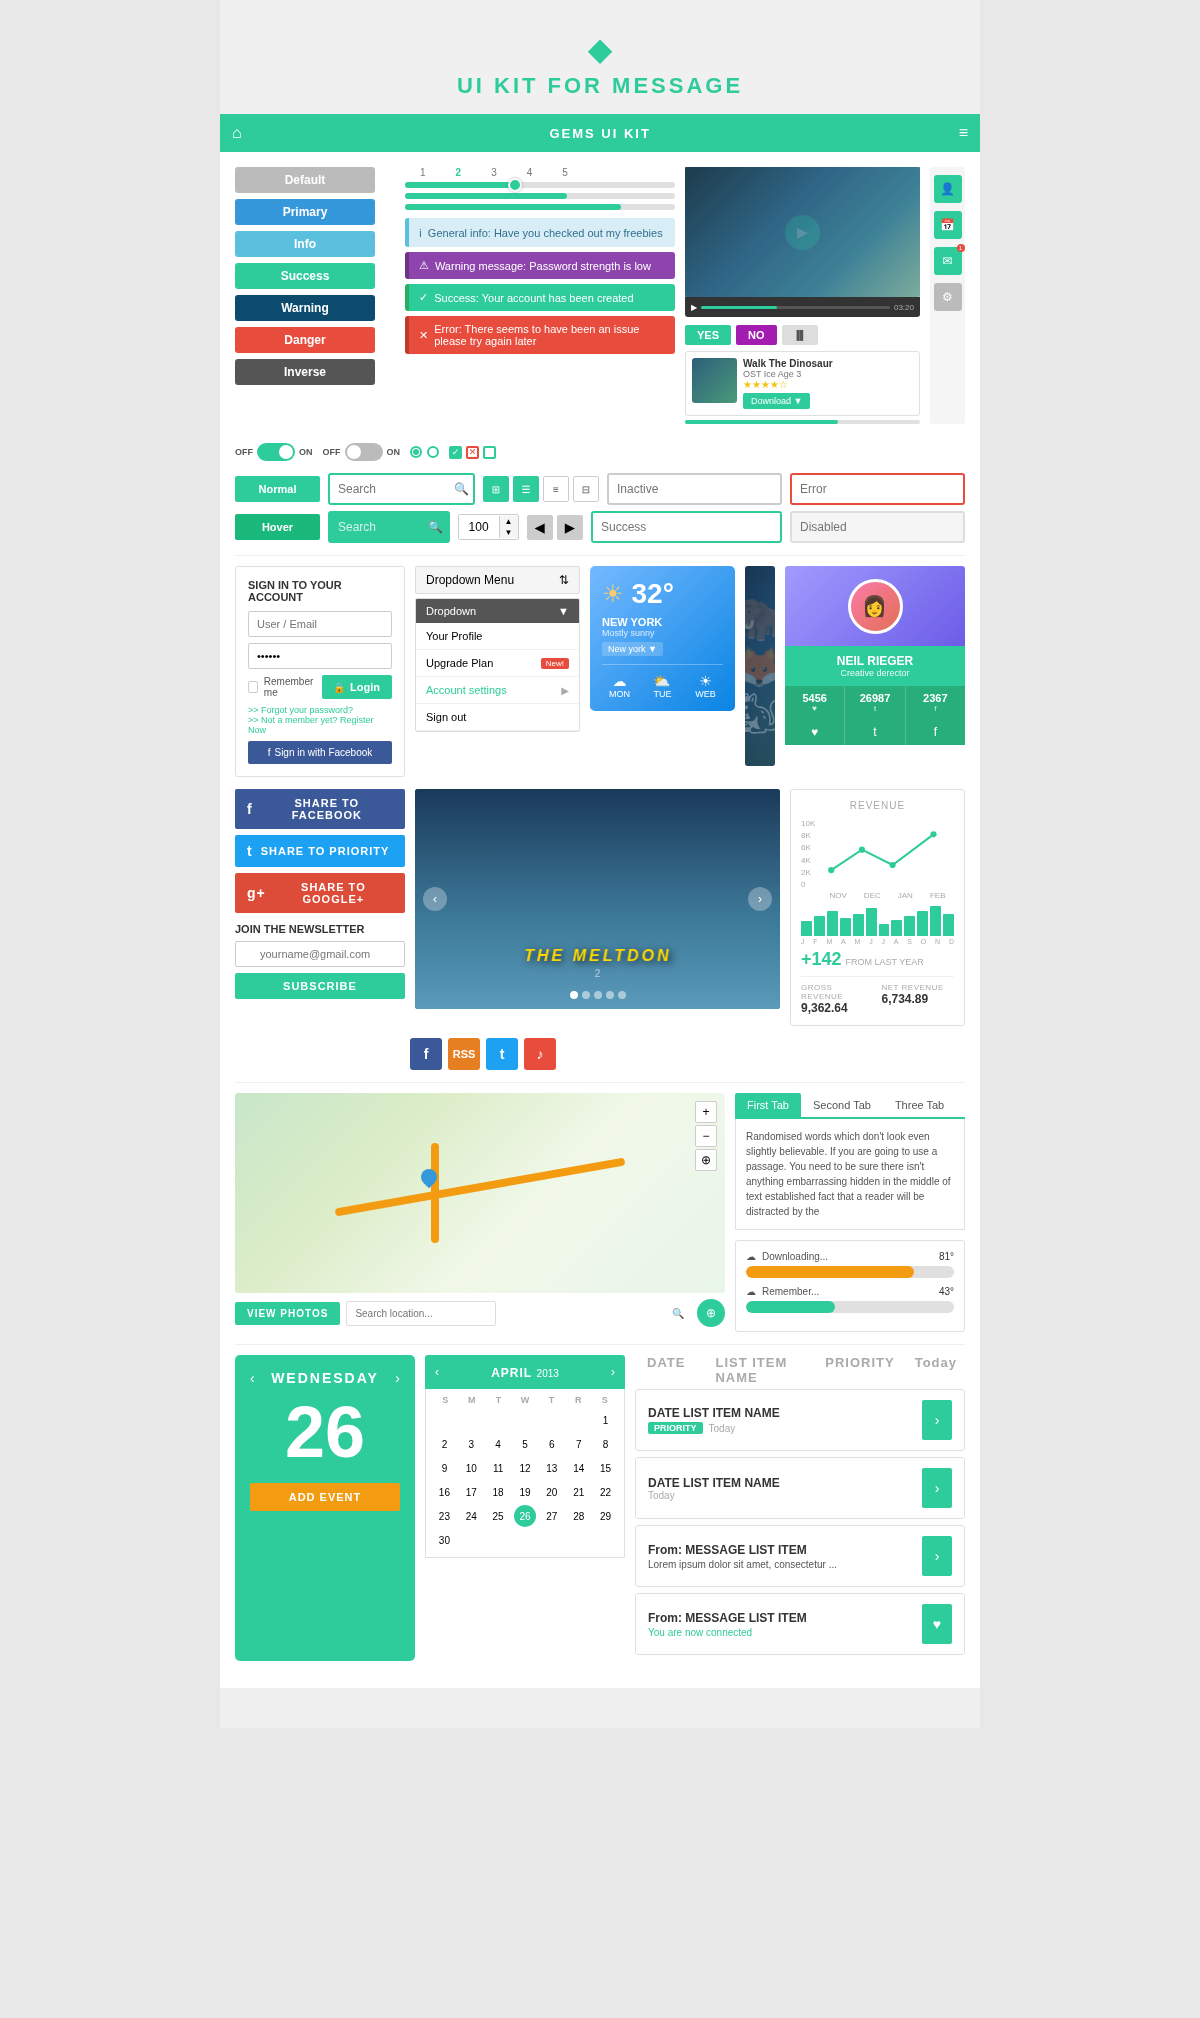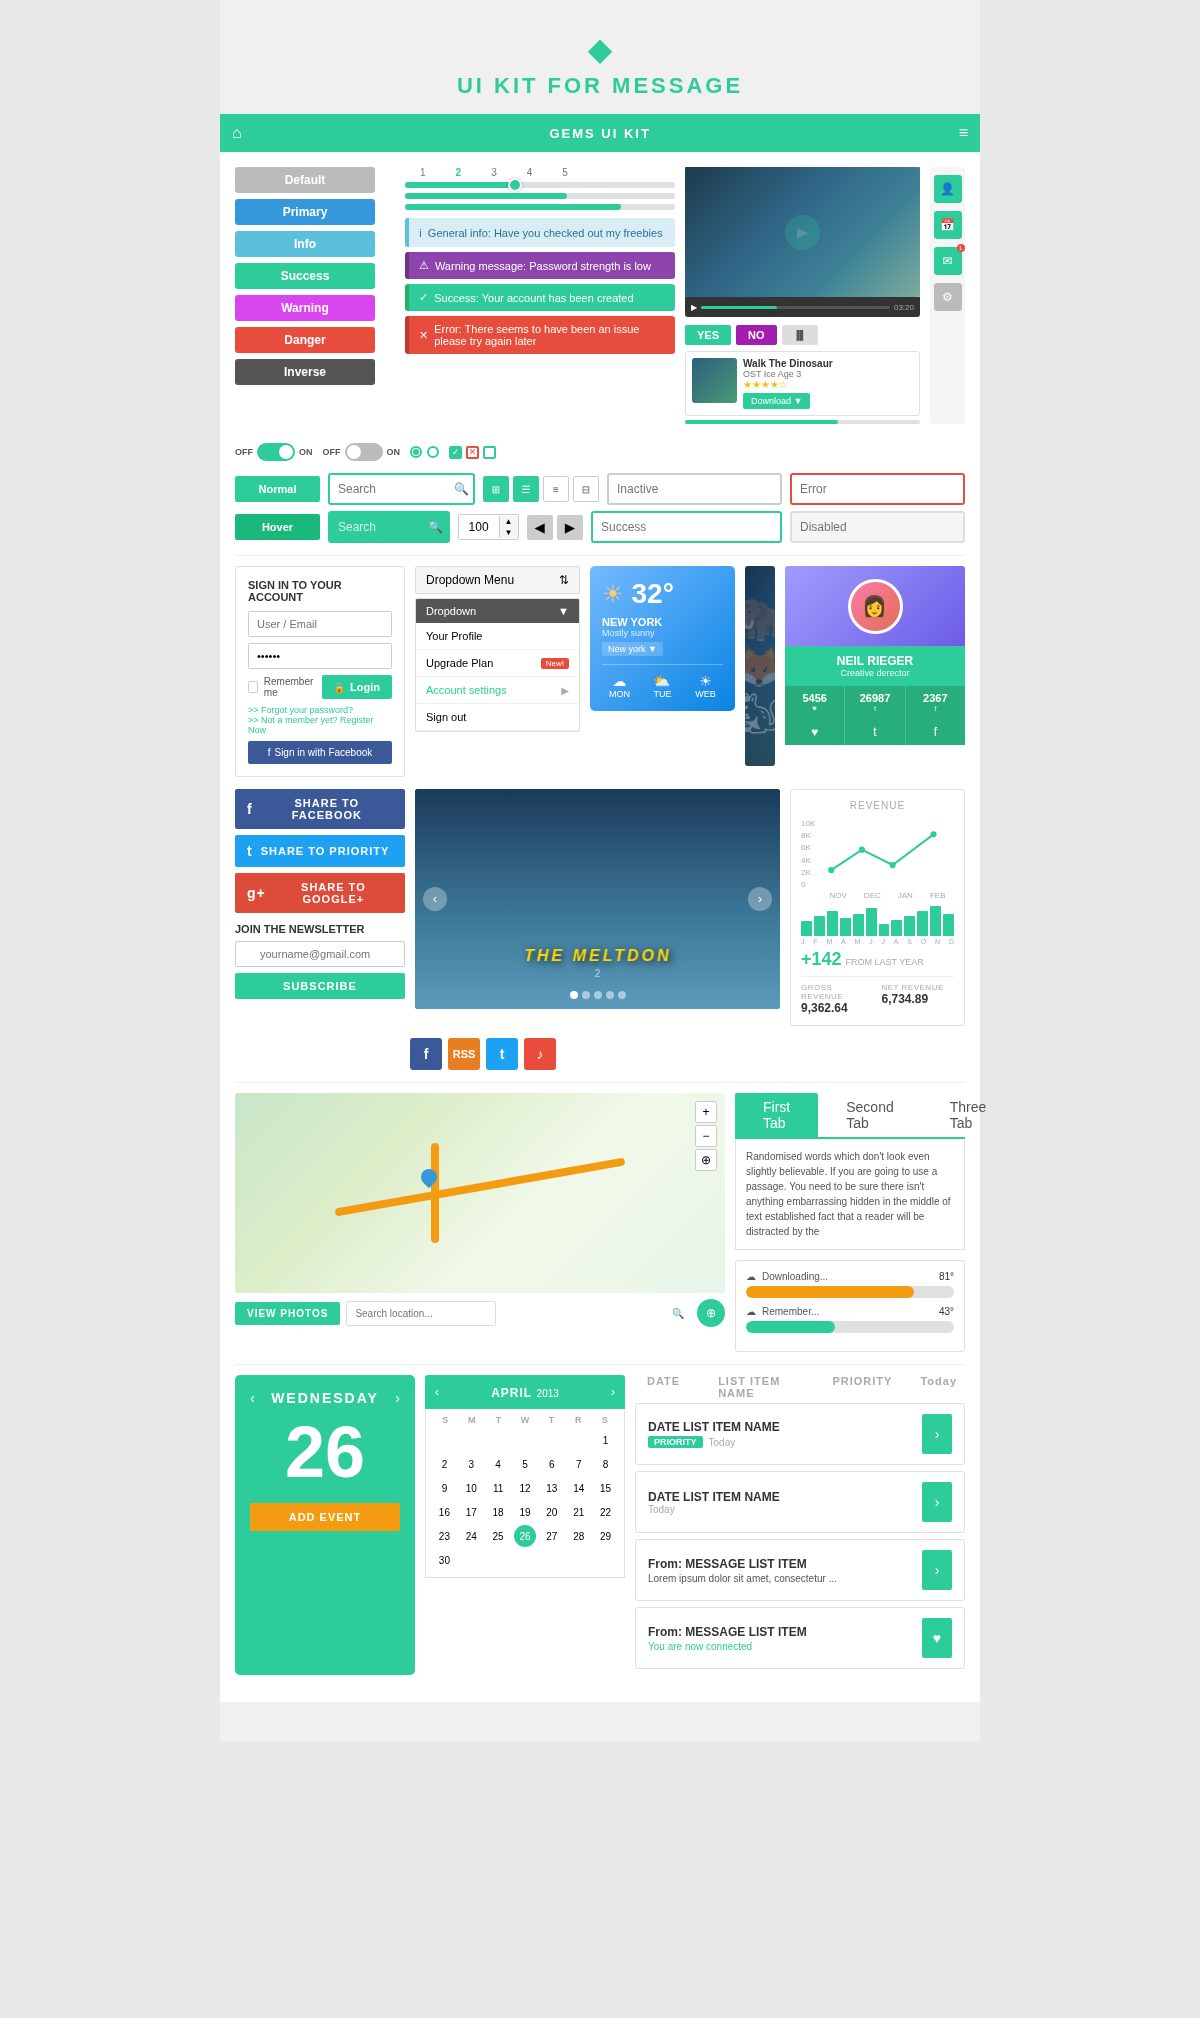--- a/index.html
+++ b/index.html
@@ -21,21 +21,21 @@
     .main-content { background: white; margin: 0; padding: 15px; }
     
     
     .section1 { display: flex; gap: 10px; margin-bottom: 15px; }
     .buttons-col { width: 160px; }
     .btn { display: block; width: 140px; text-align: center; padding: 6px 10px; margin-bottom: 6px; border: none; border-radius: 3px; font-size: 12px; color: white; cursor: pointer; font-weight: bold; }
     .btn-default { background: #bbb; }
     .btn-primary { background: #3498db; }
     .btn-info { background: #5bc0de; }
     .btn-success { background: #2ecc9b; }
-    .btn-warning { background: #d946ef; }
+    .btn-warning { background: #0c4a6e; }
     .btn-danger { background: #e74c3c; }
     .btn-inverse { background: #555; }
     
     .progress-alerts-col { flex: 1; }
     .progress-bar-area { margin-bottom: 8px; }
     .progress-labels { display: flex; gap: 30px; font-size: 10px; color: #777; margin-bottom: 4px; margin-left: 15px; }
     .prog-track { background: #e0e0e0; height: 6px; border-radius: 3px; margin-bottom: 5px; position: relative; }
     .prog-fill { background: #2ecc9b; height: 100%; border-radius: 3px; }
     .prog-thumb { width: 14px; height: 14px; background: #2ecc9b; border-radius: 50%; position: absolute; top: -4px; border: 2px solid white; box-shadow: 0 0 3px rgba(0,0,0,0.3); }
     
@@ -212,21 +212,21 @@
     .map-toolbar { display: flex; gap: 6px; align-items: center; margin-top: 6px; }
     .map-view-btn { background: #2ecc9b; color: white; border: none; padding: 6px 12px; border-radius: 2px; font-size: 10px; font-weight: bold; letter-spacing: 1px; cursor: pointer; }
     .map-search { flex: 1; padding: 6px 8px; border: 1px solid #ddd; border-radius: 2px; font-size: 10px; outline: none; }
     .map-search-wrap { flex: 1; position: relative; }
     .map-search-icon { position: absolute; right: 6px; top: 50%; transform: translateY(-50%); color: #aaa; font-size: 10px; }
     .map-compass { width: 28px; height: 28px; background: #2ecc9b; border-radius: 50%; display: flex; align-items: center; justify-content: center; color: white; font-size: 12px; cursor: pointer; }
     
     
     .tabs-section { width: 230px; }
     .tab-bar { display: flex; border-bottom: 2px solid #2ecc9b; }
-    .tab-item { padding: 6px 28px; font-size: 14px; cursor: pointer; color: #555; }
+    .tab-item { padding: 6px 12px; font-size: 11px; cursor: pointer; color: #555; }
     .tab-item.active { background: #2ecc9b; color: white; border-radius: 2px 2px 0 0; }
     .tab-content { padding: 10px; border: 1px solid #e0e0e0; border-top: none; font-size: 10px; color: #555; line-height: 1.5; }
     .progress-section { margin-top: 10px; border: 1px solid #e0e0e0; border-radius: 3px; padding: 10px; }
     .progress-item { margin-bottom: 8px; }
     .progress-item-header { display: flex; align-items: center; gap: 6px; margin-bottom: 4px; font-size: 10px; color: #555; }
     .progress-bar-full { background: #e0e0e0; height: 12px; border-radius: 6px; overflow: hidden; }
     .progress-bar-yellow { background: #f39c12; height: 100%; border-radius: 6px; }
     .progress-bar-green { background: #2ecc9b; height: 100%; border-radius: 6px; }
     .progress-percent { font-size: 10px; color: #333; margin-left: auto; }
     
@@ -827,21 +827,21 @@
             <div class="cal-day">27</div>
             <div class="cal-day">28</div>
             <div class="cal-day">29</div>
             <div class="cal-day">30</div>
           </div>
         </div>
       </div>
 
       <div class="list-items-col">
 
-        <div style="display:flex;gap:8px;font-size:11px;color:#aaa;font-weight:bold;letter-spacing:1px;padding:0 8px 4px;margin-left:4px;">
+        <div style="display:flex;font-size:13px;color:#aaa;font-weight:bold;letter-spacing:1px;padding:0 8px 4px;margin-left:4px;">
           <span>DATE</span>
           <span style="margin-left:30px;">LIST ITEM NAME</span>
           <span style="margin-left:30px;">PRIORITY</span>
           <span style="margin-left:20px;">Today</span>
         </div>
 
         <div class="list-item-card">
           <div class="list-item-content">
             <div class="list-item-title">DATE LIST ITEM NAME</div>
             <div class="list-item-meta">

